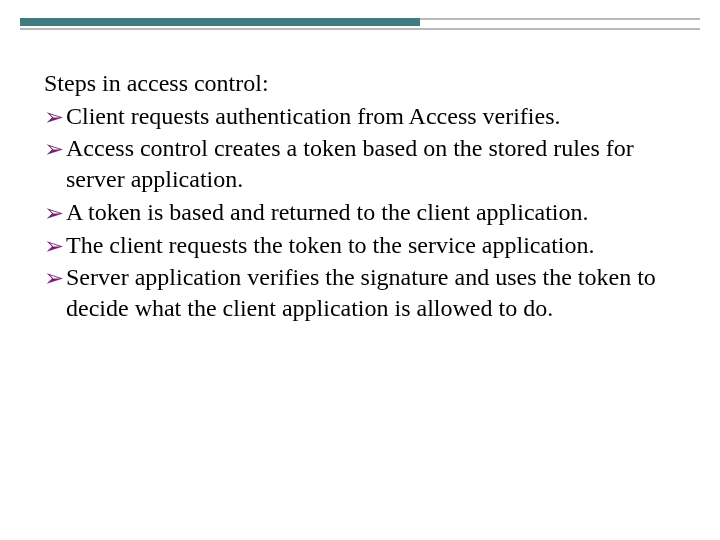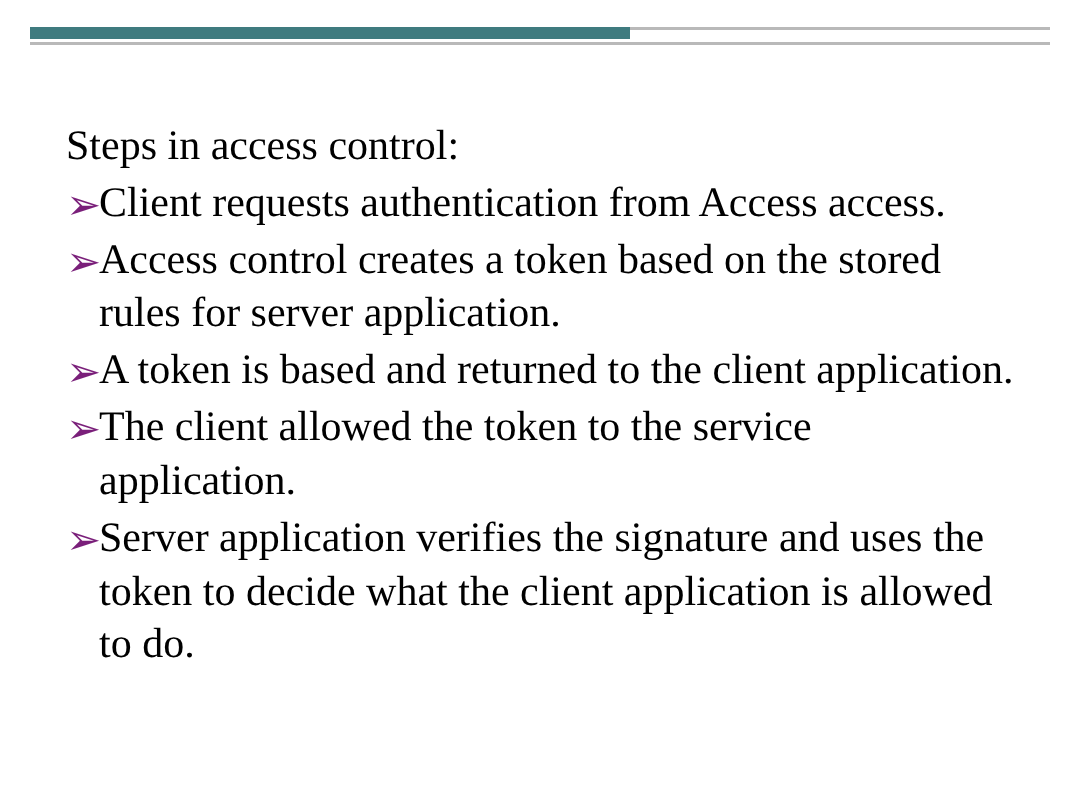--- a/index.html
+++ b/index.html
@@ -36,24 +36,24 @@
   .topbar .teal {
     position: absolute;
     left: 20px;
     width: 400px;
     top: 18px;
     height: 8px;
     background: #3f7b7f;
   }
   .content {
     position: absolute;
-    top: 80px;
+    top: 68px;
     left: 44px;
     right: 44px;
-    font-size: 28px;
+    font-size: 24px;
     line-height: 1.28;
     color: #000;
   }
   .heading {
     margin-bottom: 2px;
   }
   .item {
     display: flex;
     align-items: flex-start;
     margin-top: 2px;
@@ -80,32 +80,32 @@
   <div class="topbar">
     <div class="line1"></div>
     <div class="teal"></div>
   </div>
 
   <div class="content">
     <div class="heading">Steps in access control:</div>
 
     <div class="item">
       <div class="bullet"><span>➢</span></div>
-      <div class="text">Client requests authentication from Access access.</div>
+      <div class="text">Client requests authentication from Access verifies.</div>
     </div>
     <div class="item">
       <div class="bullet"><span>➢</span></div>
       <div class="text">Access control creates a token based on the stored rules for server application.</div>
     </div>
     <div class="item">
       <div class="bullet"><span>➢</span></div>
       <div class="text">A token is based and returned to the client application.</div>
     </div>
     <div class="item">
       <div class="bullet"><span>➢</span></div>
-      <div class="text">The client allowed the token to the service application.</div>
+      <div class="text">The client requests the token to the service application.</div>
     </div>
     <div class="item">
       <div class="bullet"><span>➢</span></div>
       <div class="text">Server application verifies the signature and uses the token to decide what the client application is allowed to do.</div>
     </div>
   </div>
 </div>
 
 </body></html>

